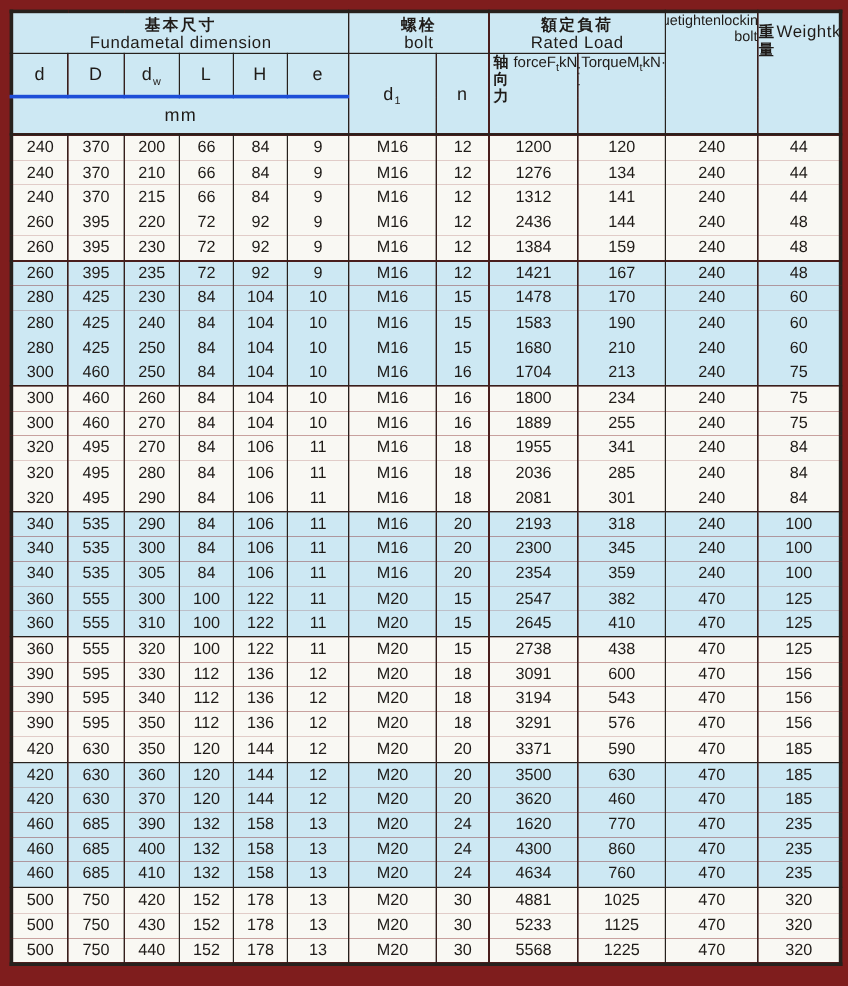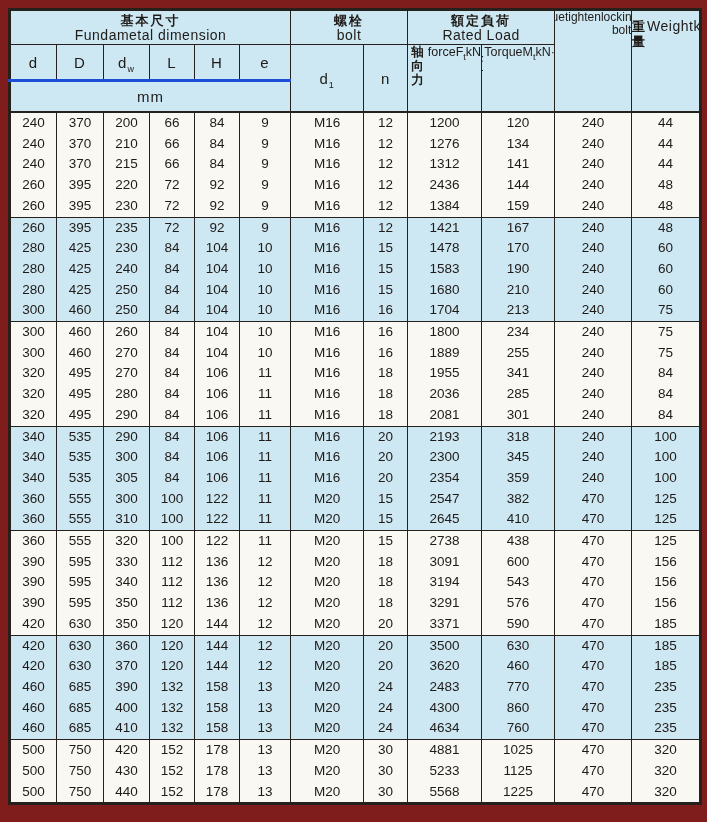--- a/index.html
+++ b/index.html
@@ -498,21 +498,21 @@
         </tr>
         <tr class="band">
           <td>460</td>
           <td>685</td>
           <td>390</td>
           <td>132</td>
           <td>158</td>
           <td>13</td>
           <td>M20</td>
           <td>24</td>
-          <td>2483</td>
+          <td>1620</td>
           <td>770</td>
           <td>470</td>
           <td>235</td>
         </tr>
         <tr class="band">
           <td>460</td>
           <td>685</td>
           <td>400</td>
           <td>132</td>
           <td>158</td>

